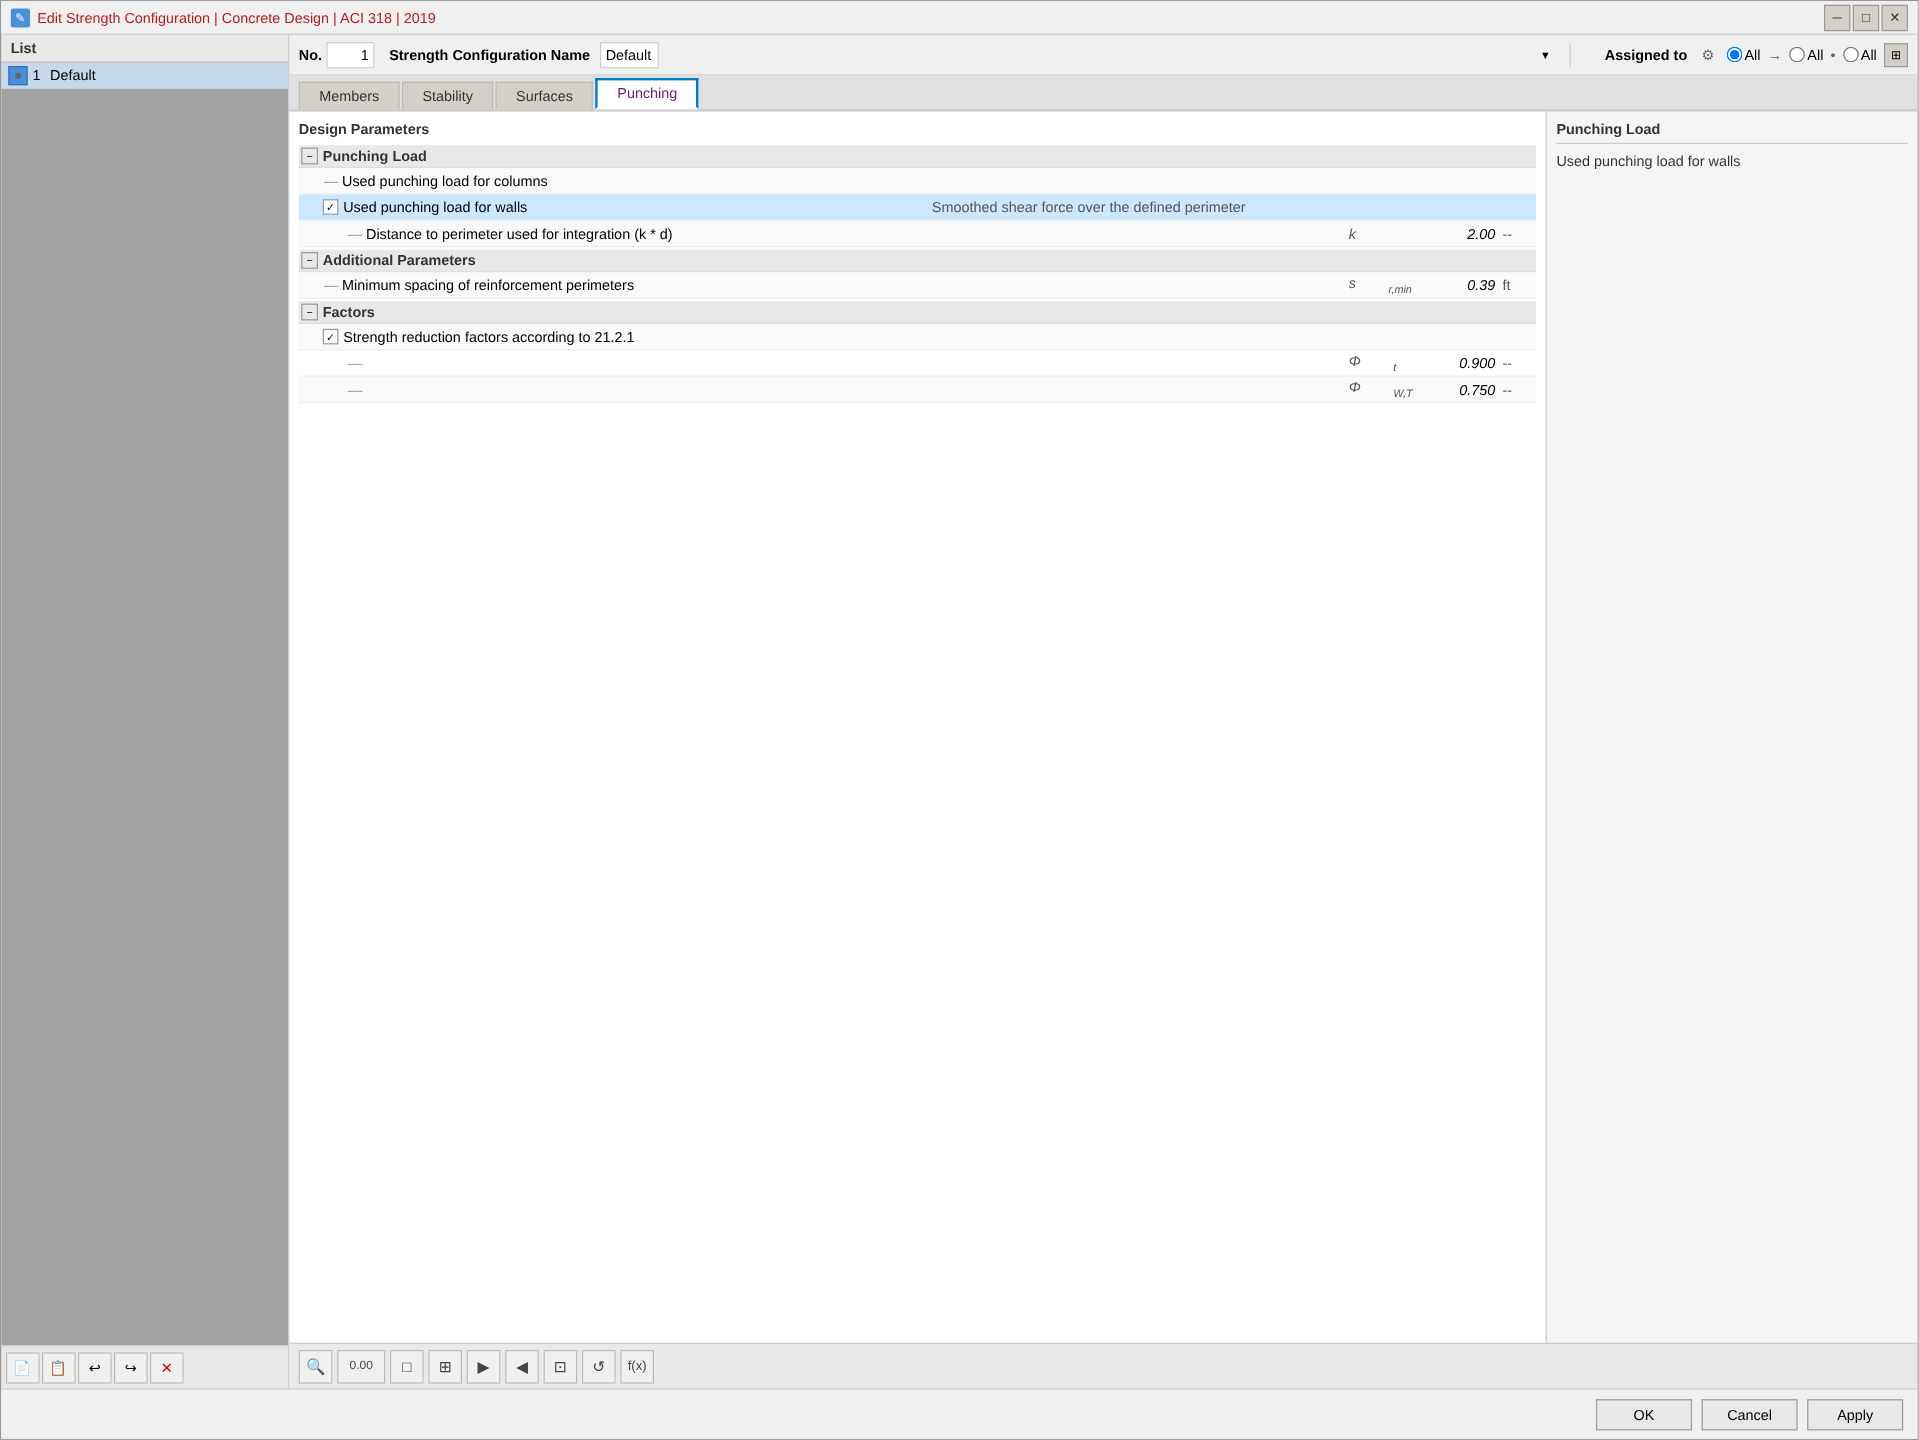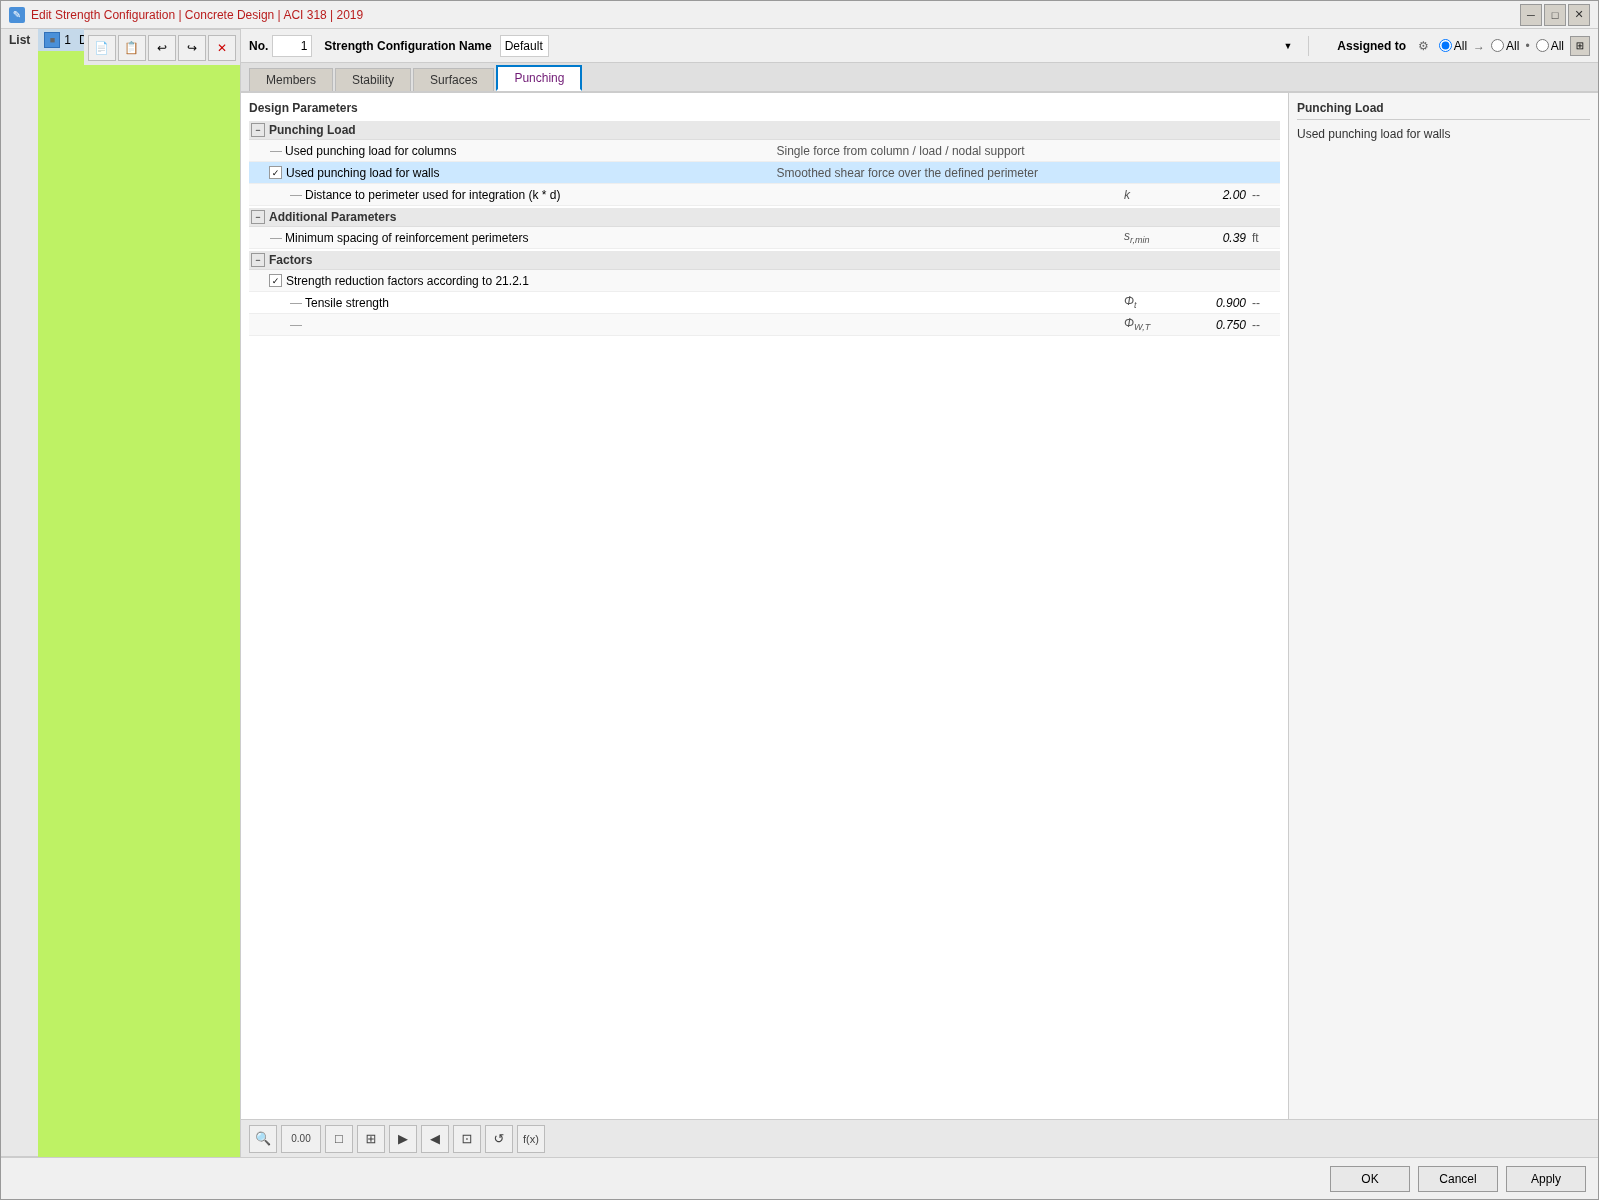--- a/index.html
+++ b/index.html
@@ -17,21 +17,21 @@
     .title-bar-text { font-size: 12px; color: #b91c1c; }
     .title-bar-controls { display: flex; gap: 2px; }
     .title-btn { width: 22px; height: 22px; background: #d4d0c8; border: 1px solid #999; cursor: pointer; display: flex; align-items: center; justify-content: center; font-size: 11px; color: #333; }
     .title-btn.close { background: #d4d0c8; }
 
     .main-content { flex: 1; display: flex; flex-direction: column; overflow: hidden; }
 
     .upper-section { display: flex; flex: 1; overflow: hidden; }
 
     
-    .sidebar { width: 240px; background: #bef264; border-right: 1px solid #ccc; display: flex; flex-direction: row; }
+    .sidebar { width: 240px; background: #a3a3a3; border-right: 1px solid #ccc; display: flex; flex-direction: column; }
     .sidebar-header { padding: 4px 8px; font-weight: bold; font-size: 12px; color: #333; background: #e8e8e8; border-bottom: 1px solid #ccc; }
     .sidebar-list { flex: 1; overflow-y: auto; }
     .sidebar-item { display: flex; align-items: center; padding: 3px 6px; gap: 4px; cursor: pointer; }
     .sidebar-item.selected { background: #c5d9ea; }
     .sidebar-item-icon { width: 16px; height: 16px; background: #e8e8e8; border: 1px solid #999; display: flex; align-items: center; justify-content: center; font-size: 9px; color: #666; flex-shrink: 0; }
     .sidebar-item-icon.blue { background: #4a90d9; border-color: #3070b9; }
     .sidebar-toolbar { height: 36px; border-top: 1px solid #ccc; display: flex; align-items: center; padding: 2px 4px; gap: 2px; background: #e8e8e8; }
     .toolbar-btn { width: 28px; height: 26px; background: #f0f0f0; border: 1px solid #bbb; cursor: pointer; display: flex; align-items: center; justify-content: center; font-size: 12px; }
     .toolbar-btn.red { color: #cc0000; }
 
@@ -90,21 +90,21 @@
 
     
     .bottom-toolbar { height: 38px; background: #e8e8e8; border-top: 1px solid #ccc; display: flex; align-items: center; padding: 0 8px; gap: 4px; }
     .bottom-tool-btn { width: 28px; height: 28px; background: #f0f0f0; border: 1px solid #bbb; cursor: pointer; display: flex; align-items: center; justify-content: center; font-size: 13px; color: #444; }
 
     
     .dialog-buttons { height: 42px; background: #f0f0f0; border-top: 1px solid #ccc; display: flex; align-items: center; justify-content: flex-end; padding: 0 12px; gap: 8px; }
     .dialog-btn { min-width: 80px; height: 26px; background: #e8e8e8; border: 1px solid #999; cursor: pointer; padding: 2px 12px; font-size: 12px; }
 
     
-    sub { font-size: 9px; }
+    sub { font-size: 9px; margin-left: 27px; }
   </style>
 </head>
 <body>
 
 <div class="window">
 
   <div class="title-bar">
     <div class="title-bar-left">
       <div class="title-bar-icon">✎</div>
       <span class="title-bar-text">Edit Strength Configuration | Concrete Design | ACI 318 | 2019</span>
@@ -197,21 +197,20 @@
               <div class="param-group-header">
                 <span class="tree-expander">−</span>
                 <span class="param-group-label">Punching Load</span>
               </div>
 
               <div class="param-row">
                 <div class="param-indent" style="padding-left:20px;">
                   <span class="tree-dash">—</span>
                   <span class="param-name">Used punching load for columns</span>
                 </div>
-                <div style="flex:1;padding:2px 4px;color:#555;">Single force from column / load / nodal support</div>
               </div>
 
               <div class="param-row selected">
                 <div class="param-indent" style="padding-left:20px;">
                   <span class="checkbox-mock checked"></span>
                   <span class="param-name">Used punching load for walls</span>
                 </div>
                 <div style="flex:1;padding:2px 4px;color:#555;">Smoothed shear force over the defined perimeter</div>
               </div>
 
@@ -252,21 +251,20 @@
               <div class="param-row">
                 <div class="param-indent" style="padding-left:20px;">
                   <span class="checkbox-mock checked"></span>
                   <span class="param-name">Strength reduction factors according to 21.2.1</span>
                 </div>
               </div>
 
               <div class="param-row">
                 <div class="param-indent" style="padding-left:40px;">
                   <span class="tree-dash">—</span>
-                  <span class="param-name">Tensile strength</span>
                 </div>
                 <span class="param-symbol">Φ<sub>t</sub></span>
                 <span class="param-value">0.900</span>
                 <span class="param-unit">--</span>
               </div>
 
               <div class="param-row">
                 <div class="param-indent" style="padding-left:40px;">
                   <span class="tree-dash">—</span>
                 </div>

